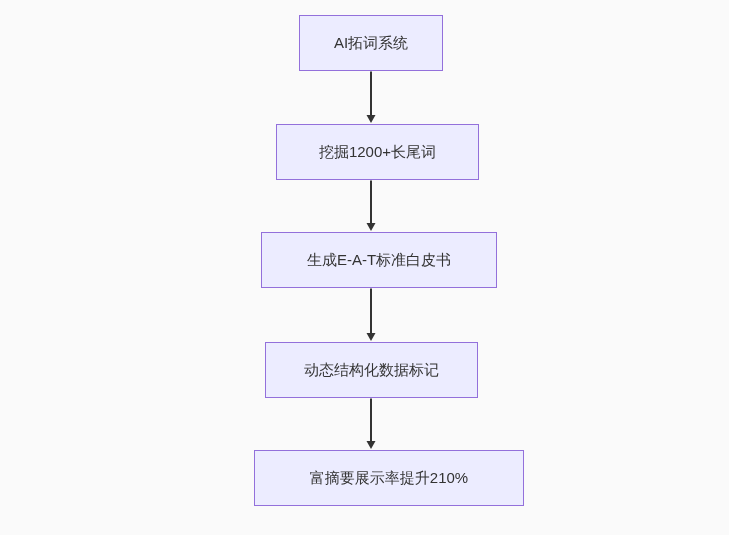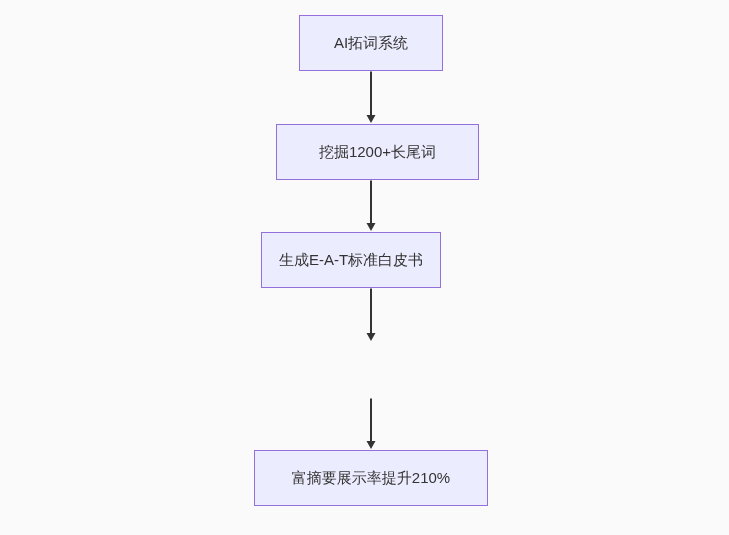--- a/index.html
+++ b/index.html
@@ -77,22 +77,25 @@
   </svg>
 
   <div class="node" style="left:299px; top:15px; width:144px; height:56px;">
     <span class="node-label">AI拓词系统</span>
   </div>
 
   <div class="node" style="left:276px; top:124px; width:203px; height:56px;">
     <span class="node-label">挖掘1200+长尾词</span>
   </div>
 
-  <div class="node" style="left:261px; top:232px; width:180px; height:56px;">
+  <div class="node" style="left:261px; top:232px; width:236px; height:56px;">
     <span class="node-label">生成E-A-T标准白皮书</span>
   </div>
 
+  <div class="node" style="left:265px; top:342px; width:213px; height:56px;">
+    <span class="node-label">动态结构化数据标记</span>
+  </div>
 
-  <div class="node" style="left:254px; top:450px; width:234px; height:56px;text-align:right;">
+  <div class="node" style="left:254px; top:450px; width:270px; height:56px;text-align:right;">
     <span class="node-label">富摘要展示率提升210%</span>
   </div>
 
 </div>
 
 </body></html>

